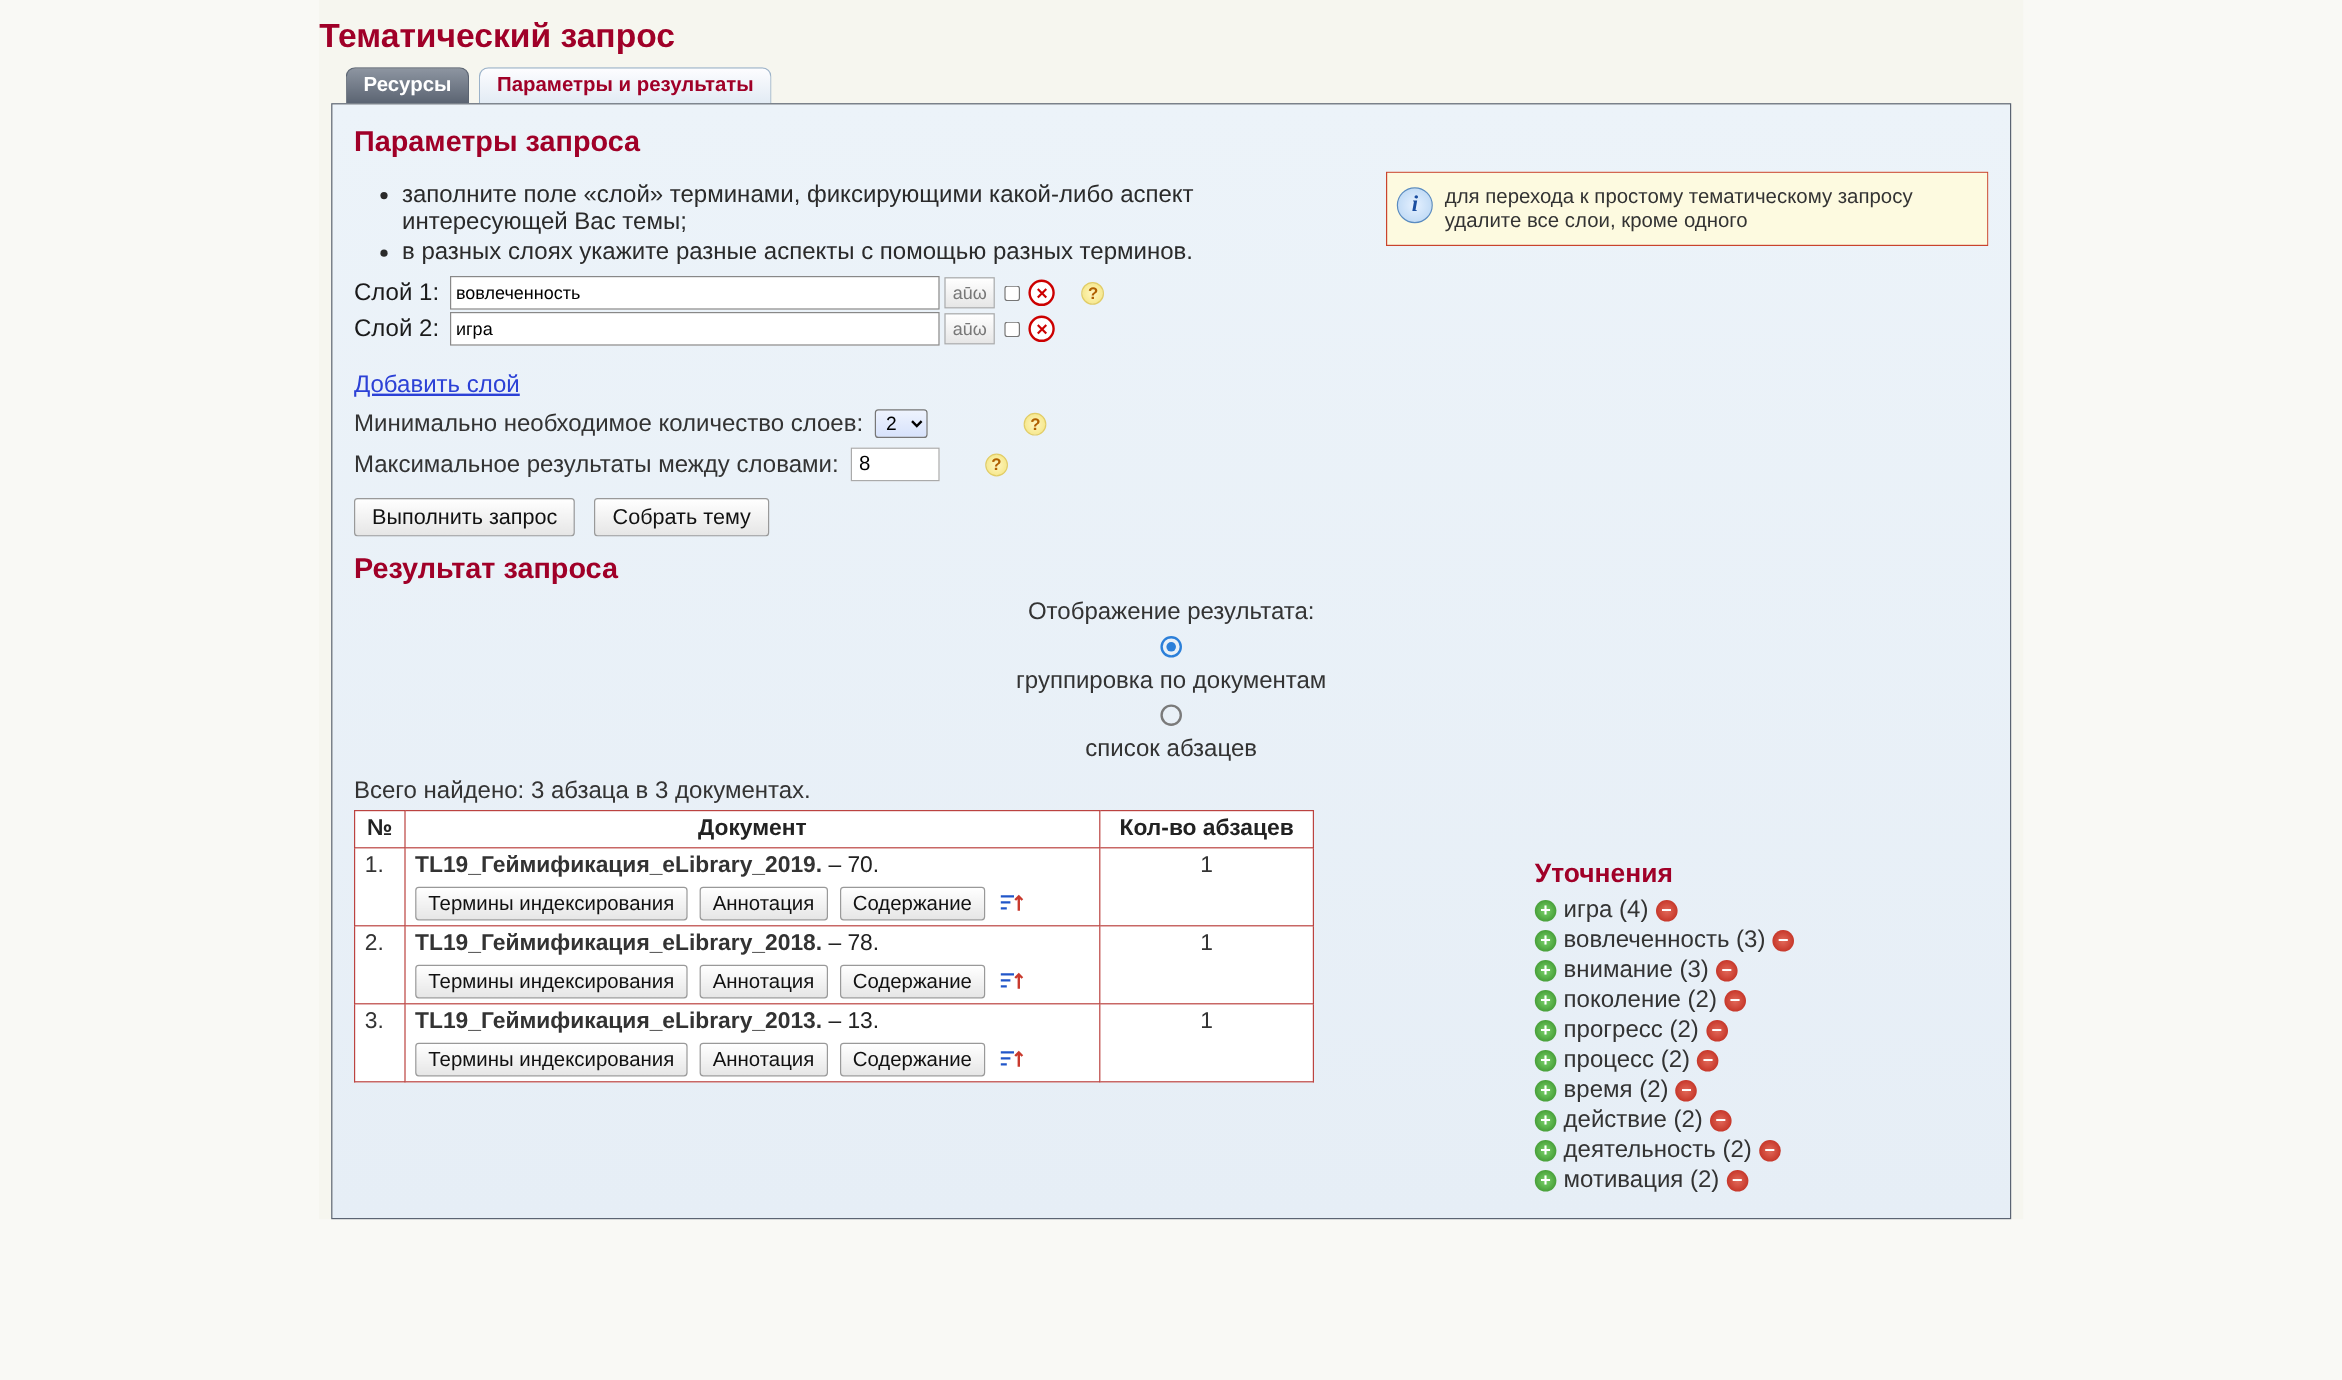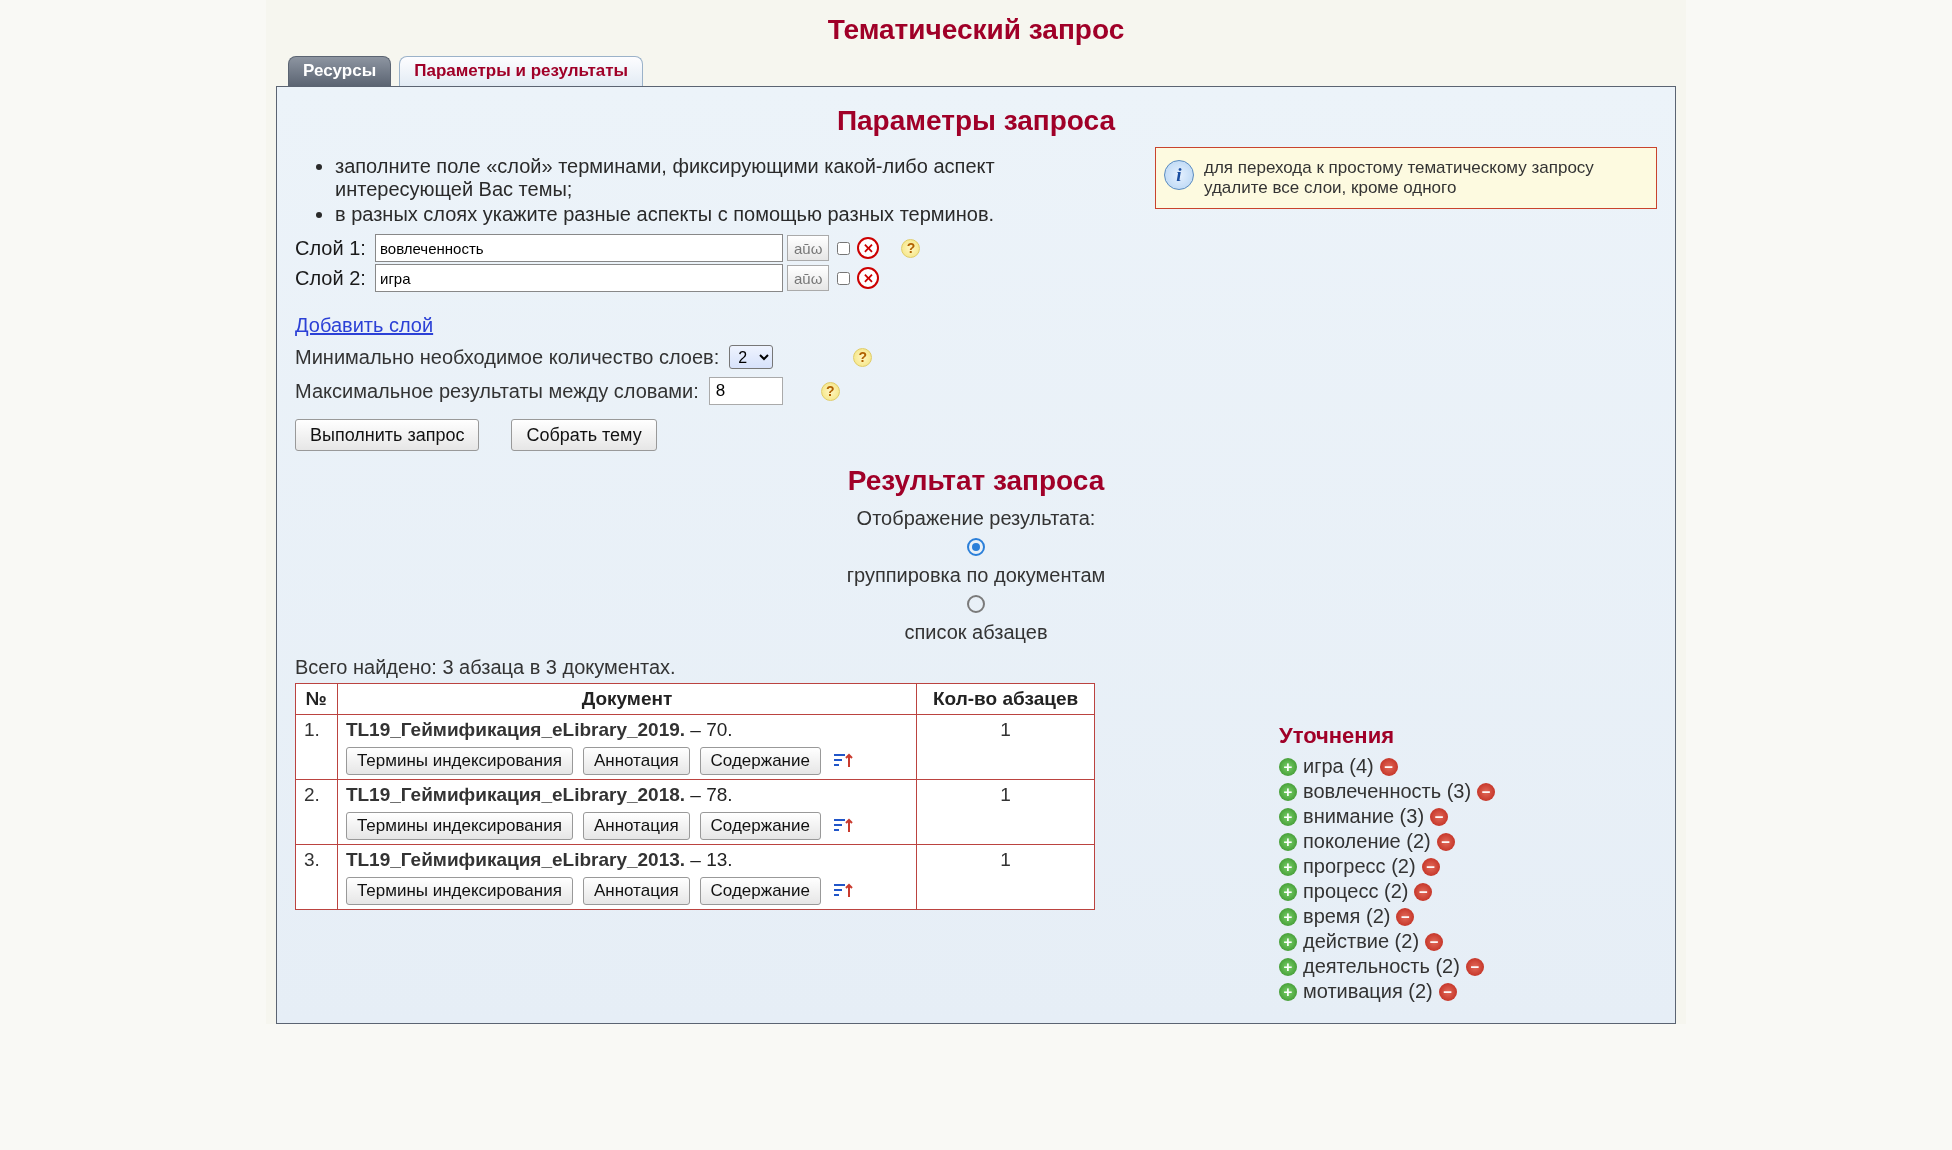--- a/index.html
+++ b/index.html
@@ -8,21 +8,21 @@
     font-size: 19px;
     background: #f9f9f5;
     color: #333;
   }
   .page {
     max-width: 1420px;
     margin: 0 auto;
     background: #f6f6ef;
   }
   .heading {
-    text-align: center;
+    text-align: left;
     color: #a00028;
     font-weight: 700;
     font-size: 28px;
     padding: 14px 0 10px 0;
   }
   .tabs {
     display: flex;
     gap: 8px;
     padding-left: 22px;
   }
@@ -44,24 +44,23 @@
   }
   .panel {
     border: 1px solid #5b6472;
     margin: 0 10px 10px 10px;
     padding: 14px 18px 18px;
     background: linear-gradient(#ecf3f9, #e6eef6);
     min-height: 680px;
   }
   h2.section {
     color: #a00028;
-    font-size: 28px;
+    font-size: 24px;
     margin: 4px 0 10px 0;
     font-weight: 700;
-    text-align: center;
   }
   ul.notes {
     margin: 8px 0 8px 20px;
     padding-left: 20px;
   }
   ul.notes li {
     margin: 2px 0;
     color: #2a2a2a;
     font-size: 20px;
   }
@@ -120,21 +119,21 @@
   .big-btn {
     height: 32px;
     padding: 0 14px;
     border: 1px solid #999;
     background: linear-gradient(#ffffff,#e6e6e6);
     font-size: 18px;
     color:#111;
     cursor:pointer;
     border-radius:3px;
   }
-  .btn-row { display:flex; gap:32px; margin-top:14px;}
+  .btn-row { display:flex; gap:16px; margin-top:14px;}
   .info-box {
     float: right;
     width: 440px;
     background: #fdfae0;
     border: 1px solid #c9432d;
     padding: 10px 12px 10px 48px;
     font-size: 17px;
     color:#333;
     position: relative;
     margin-left:20px;

